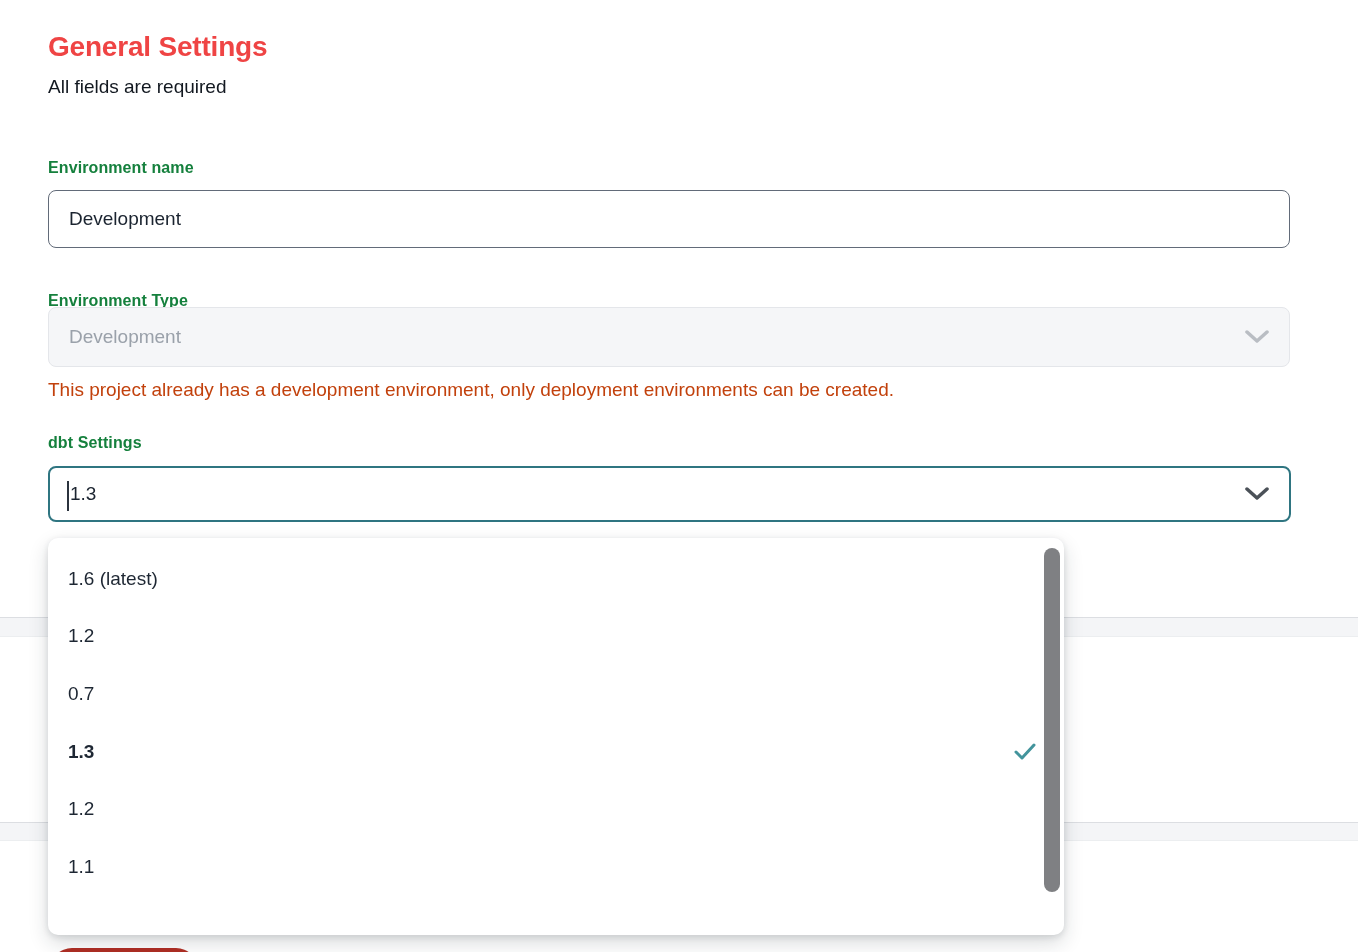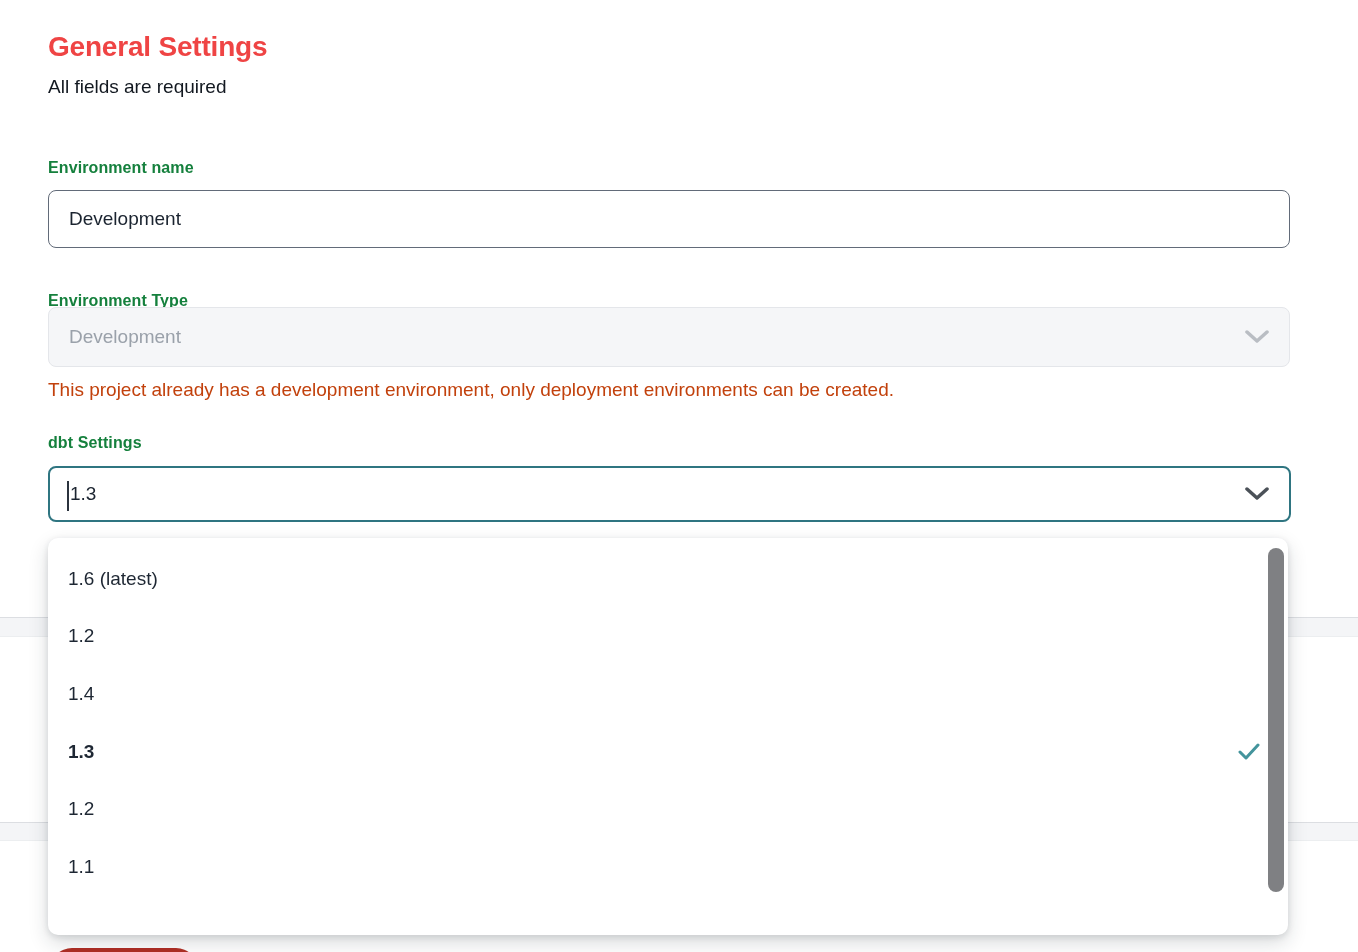--- a/index.html
+++ b/index.html
@@ -122,21 +122,21 @@
     position: absolute;
     left: 17px; top: 13px;
     width: 2px; height: 30px;
     background: #2b333e;
   }
   .combo-focused .select-value { padding-left: 0; }
 
   .dropdown {
     position: absolute;
     left: 48px; top: 538px;
-    width: 1240px; height: 397px;
+    width: 1016px; height: 397px;
     background: #ffffff;
     border-radius: 10px;
     box-shadow: 0 2px 6px rgba(25,35,45,0.12), 0 8px 20px rgba(25,35,45,0.16);
     padding-top: 12px;
     overflow: hidden;
     z-index: 5;
   }
   .dropdown-option {
     height: 57.6px;
     display: flex;
@@ -198,21 +198,21 @@
 
   <div class="dropdown">
 
     <div class="dropdown-option">
       <span class="option-label">1.6 (latest)</span>
     </div>
     <div class="dropdown-option">
       <span class="option-label">1.2</span>
     </div>
     <div class="dropdown-option">
-      <span class="option-label">1.4</span>
+      <span class="option-label">0.7</span>
     </div>
     <div class="dropdown-option selected">
       <span class="option-label">1.3</span>
       <span class="option-check">
         <svg width="22" height="18" viewBox="0 0 22 18" fill="none">
           <polyline points="2,9 8,15 20,2" stroke="#43949c" stroke-width="3" stroke-linecap="round" stroke-linejoin="round"></polyline>
         </svg>
       </span>
     </div>
     <div class="dropdown-option">

